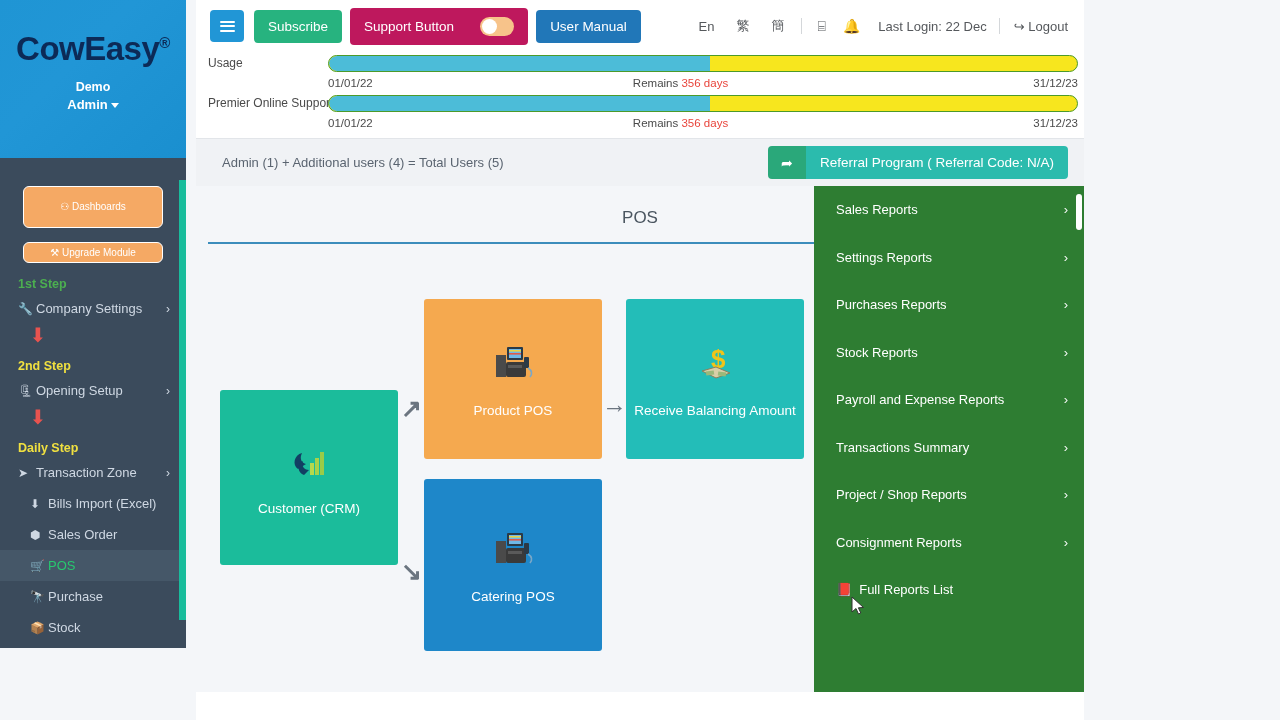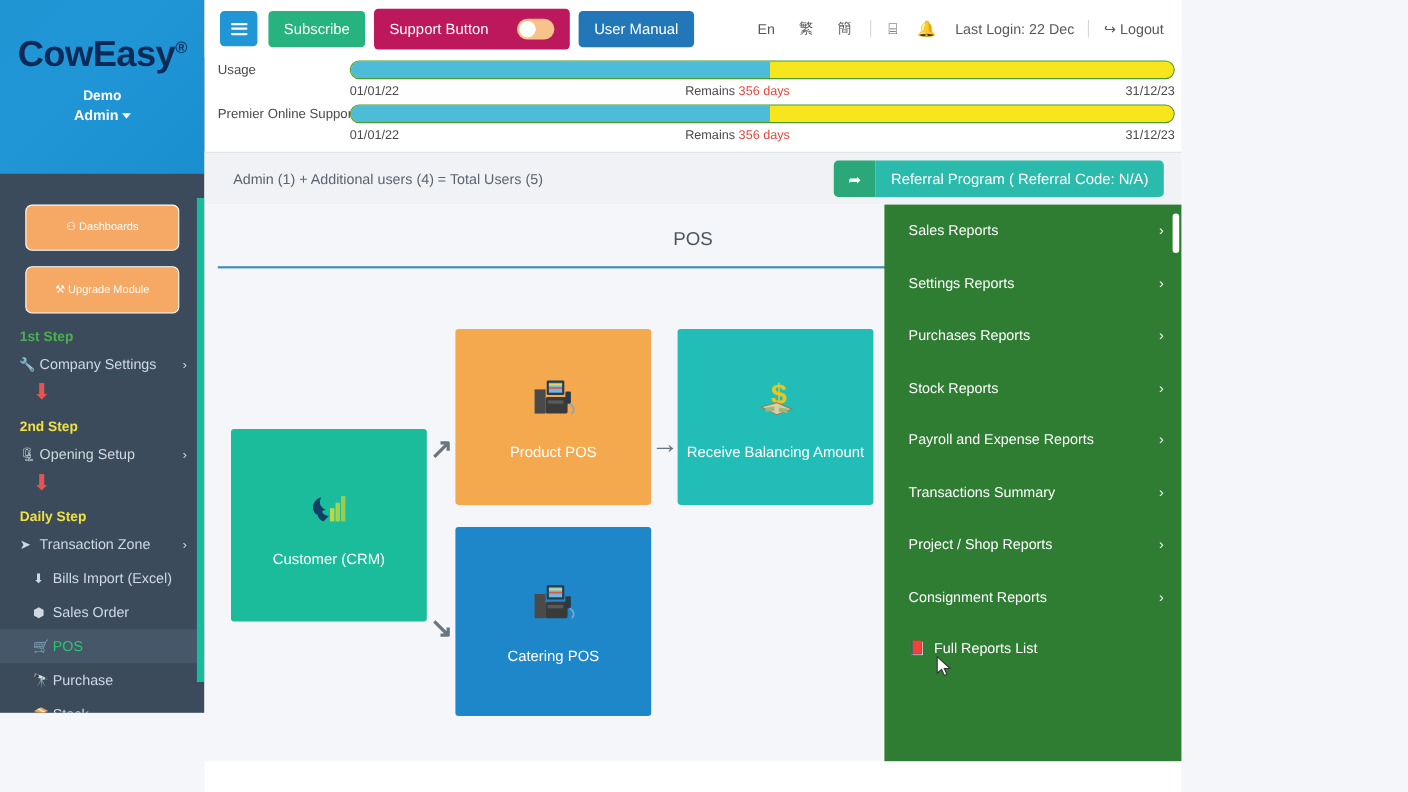--- a/index.html
+++ b/index.html
@@ -68,21 +68,21 @@
     background: #f5a964;
     border: 1px solid #ffffff;
     border-radius: 6px;
     color: #ffffff;
     font-size: 10px;
     text-align: center;
     padding: 13px 4px;
     line-height: 1.35;
     cursor: pointer;
   }
-  .side-btn.two-line { padding: 14px 4px; }
+  .side-btn.two-line { padding: 3px 4px; }
   .step-label {
     margin: 14px 0 2px 18px;
     font-size: 12.5px;
     font-weight: bold;
   }
   .step-green { color: #4caf50; }
   .step-yellow { color: #f0e040; }
   .nav-item {
     display: flex; align-items: center;
     padding: 8px 12px 8px 18px;
@@ -110,21 +110,21 @@
   .sidebar-scroll {
     position: absolute;
     right: 0; top: 180px;
     width: 7px; height: 440px;
     background: #18bc9c;
     border-radius: 0;
   }
 
   
   .main {
-    position: absolute; left: 186px; top: 0;
+    position: absolute; left: 196px; top: 0;
     width: 888px; height: 720px;
     background: #ffffff;
   }
   .topbar {
     height: 52px;
     display: flex; align-items: center;
     padding: 0 16px 0 14px;
     background: #ffffff;
   }
   .btn {

